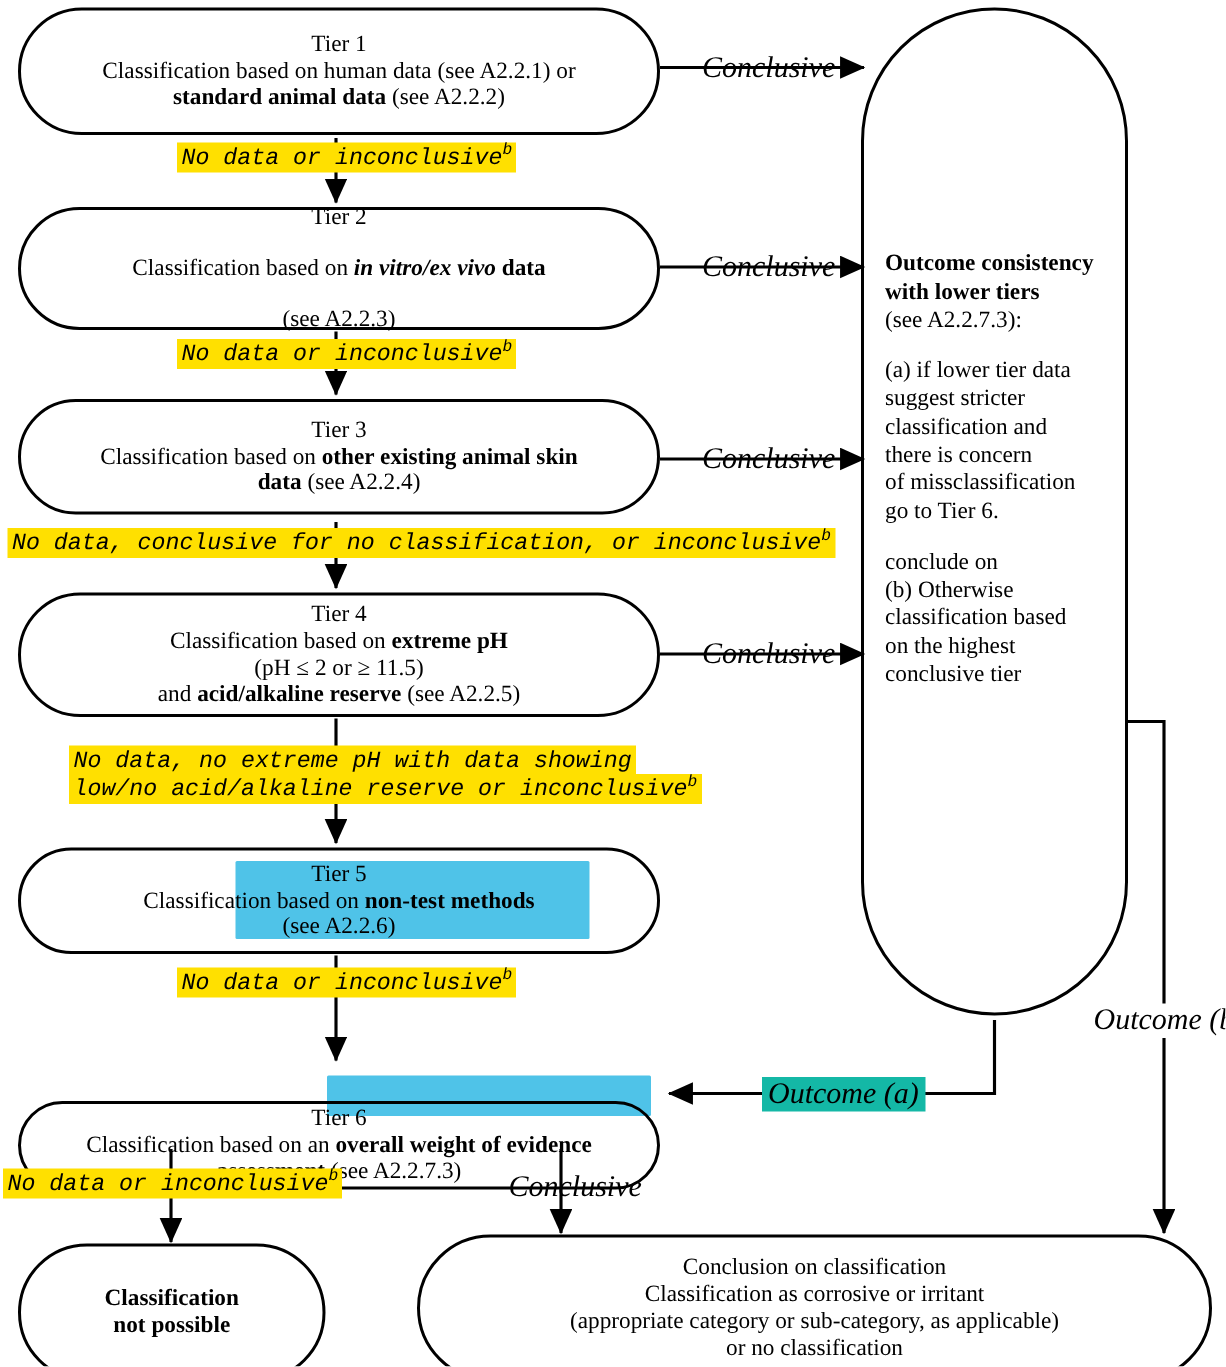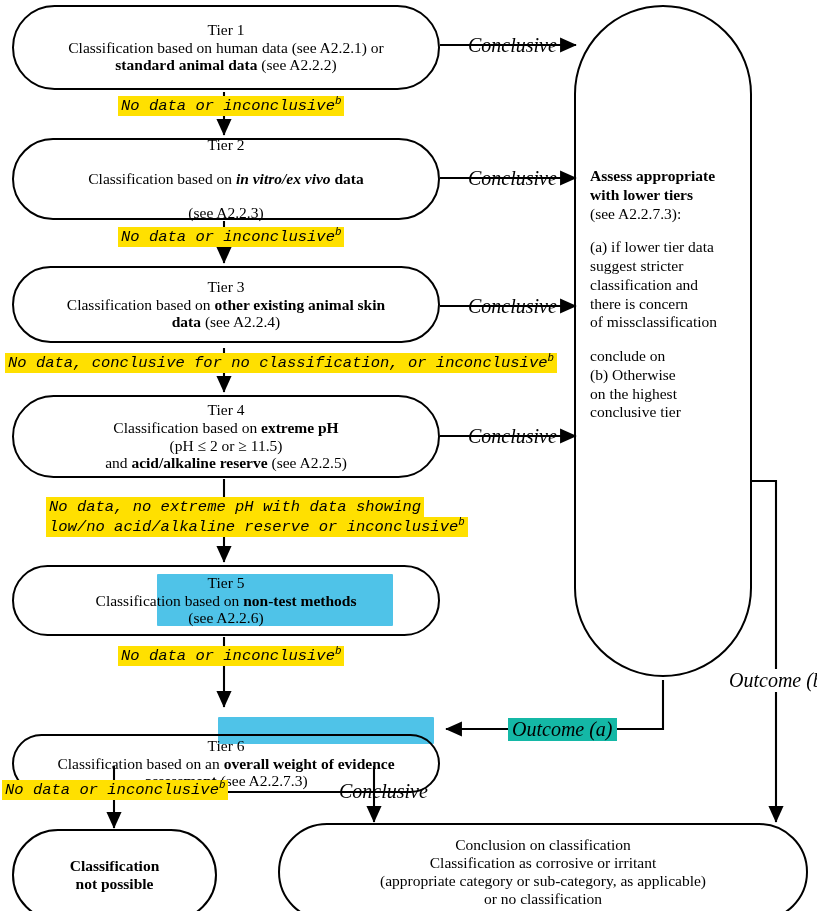--- a/index.html
+++ b/index.html
@@ -173,32 +173,34 @@
   </div>
 
   <div class="node" style="left:12px; top:734px; width:428px; height:59px;">
     <span class="tline ttl">Tier 6</span>
     <span class="tline"><span>Classification based on an </span><span class="b">overall weight of evidence</span></span>
     <span class="tline"><span class="b">assessment</span><span> (see A2.2.7.3)</span></span>
   </div>
 
   <div id="assess-panel" style="left:574px; top:5px; width:178px; height:672px;">
     <div class="ptxt">
-      <div class="b">Assess appropriate</div>
+      <div class="b">Outcome consistency</div>
       <div class="b">with lower tiers</div>
       <div>(see A2.2.7.3):</div>
       <div class="pgap"></div>
       <div>(a) if lower tier data</div>
       <div>suggest stricter</div>
       <div>classification and</div>
       <div>there is concern</div>
       <div>of missclassification</div>
+      <div>go to Tier 6.</div>
       <div class="pgap"></div>
       <div>conclude on</div>
       <div>(b) Otherwise</div>
+      <div>classification based</div>
       <div>on the highest</div>
       <div>conclusive tier</div>
     </div>
   </div>
 
   <div class="node" style="left:12px; top:829px; width:205px; height:92px;">
     <span class="tline b">Classification</span>
     <span class="tline b">not possible</span>
   </div>
 

